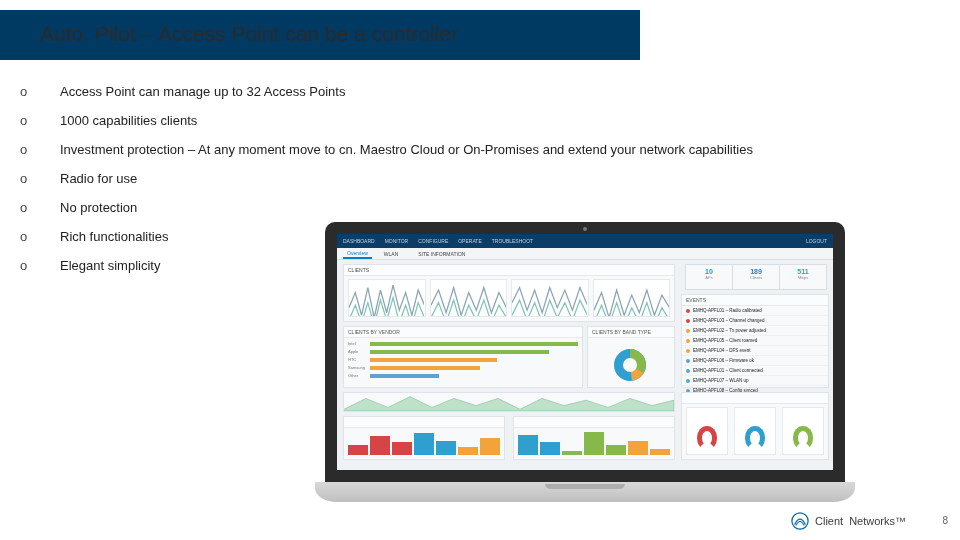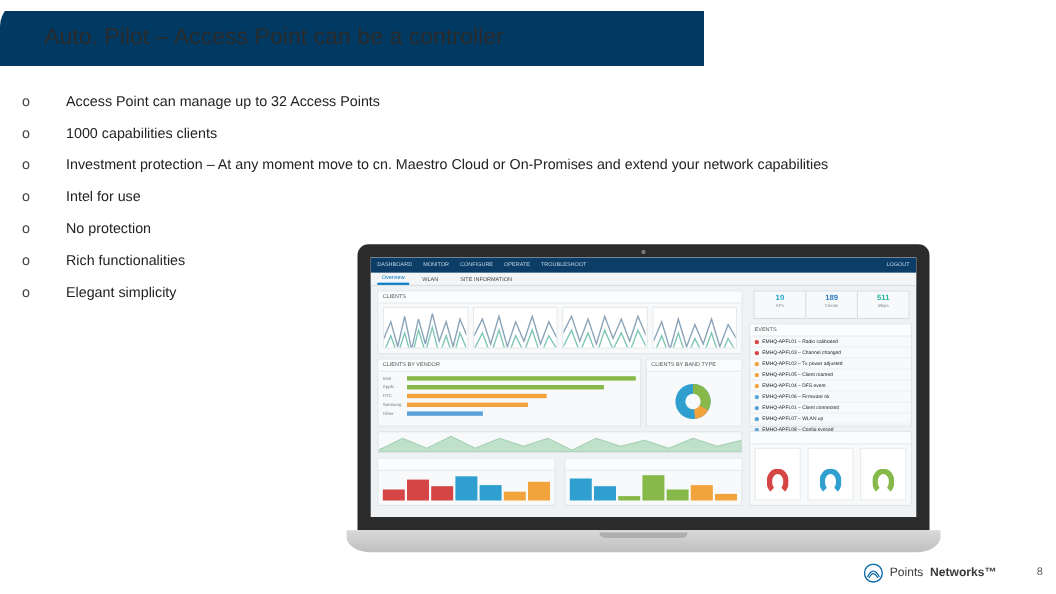--- a/index.html
+++ b/index.html
@@ -1,17 +1,17 @@
 <!DOCTYPE html>
 <html><head>
 <meta charset="utf-8">
 <style>
   * { box-sizing: border-box; margin: 0; padding: 0; }
   html, body { width: 960px; height: 540px; font-family: Arial, Helvetica, sans-serif; background: #fff; color: #222; }
-  .slide { position: relative; width: 960px; height: 540px; overflow: hidden; border-radius: 24px; }
+  .slide { position: relative; width: 960px; height: 540px; overflow: hidden; }
 
   
   .titlebar { position: absolute; left: 0; top: 10px; width: 640px; height: 50px; background: #003a63; }
   .title { position: absolute; left: 40px; top: 22px; font-size: 21px; color: #2a2a2a; }
 
   
   .bullets { position: absolute; left: 20px; top: 84px; width: 910px; }
   .bullets li { list-style: none; display: flex; align-items: flex-start; margin-bottom: 14px; font-size: 13px; }
   .bullets li .mark { width: 40px; color: #444; }
   .bullets li .txt { flex: 1; }
@@ -63,21 +63,21 @@
   .p-bot2 { left:176px; top:182px; width:162px; height:44px; }
   .p-bot3 { left:344px; top:158px; width:148px; height:68px; }
 
   .hbar { position:absolute; left:4px; right:4px; top:14px; bottom:4px; display:flex; gap:2px; align-items:flex-end; }
   .hbar div { flex:1; }
 
   
   .logo { position: absolute; right: 54px; bottom: 10px; display:flex; align-items:center; gap:6px; }
   .logo svg { width:18px; height:18px; }
   .logo .t1 { font-size:11px; color:#3a3a3a; }
-  .logo .t2 { font-size:11px; color:#3a3a3a; font-weight:bold; }
+  .logo .t2 { font-size:11px; color:#3a3a3a; font-weight:normal; }
   .pagenum { position:absolute; right:12px; bottom:14px; font-size:10px; color:#666; }
 </style>
 </head>
 <body>
 
 <div class="slide">
 
   <div class="titlebar"></div>
   <div class="title">Auto. Pilot – Access Point can be a controller</div>
 
@@ -89,21 +89,21 @@
     <li>
         <span class="mark">o</span>
         <span class="txt">1000 capabilities clients</span>
       </li>
     <li>
         <span class="mark">o</span>
         <span class="txt">Investment protection – At any moment move to cn. Maestro Cloud or On-Promises and extend your network capabilities</span>
       </li>
     <li>
         <span class="mark">o</span>
-        <span class="txt">Intel for use</span>
+        <span class="txt">Radio for use</span>
       </li>
     <li>
         <span class="mark">o</span>
         <span class="txt">No protection</span>
       </li>
     <li>
         <span class="mark">o</span>
         <span class="txt">Rich functionalities</span>
       </li>
     <li>
@@ -305,17 +305,17 @@
     </div>
     <div class="base"></div>
   </div>
 
   <div class="logo">
     <svg viewBox="0 0 20 20">
         <circle cx="10" cy="10" r="9" fill="none" stroke="#0b6aa8" stroke-width="1.4"></circle>
         <path d="M4 14 Q10 2 16 14" fill="none" stroke="#0b6aa8" stroke-width="1.4"></path>
         <path d="M5.5 15 Q10 6 14.5 15" fill="none" stroke="#0b6aa8" stroke-width="1.2"></path>
       </svg>
-    <span class="t1">Points</span>
+    <span class="t1">Client</span>
     <span class="t2">Networks™</span>
   </div>
   <div class="pagenum">8</div>
 </div>
 
 </body></html>

